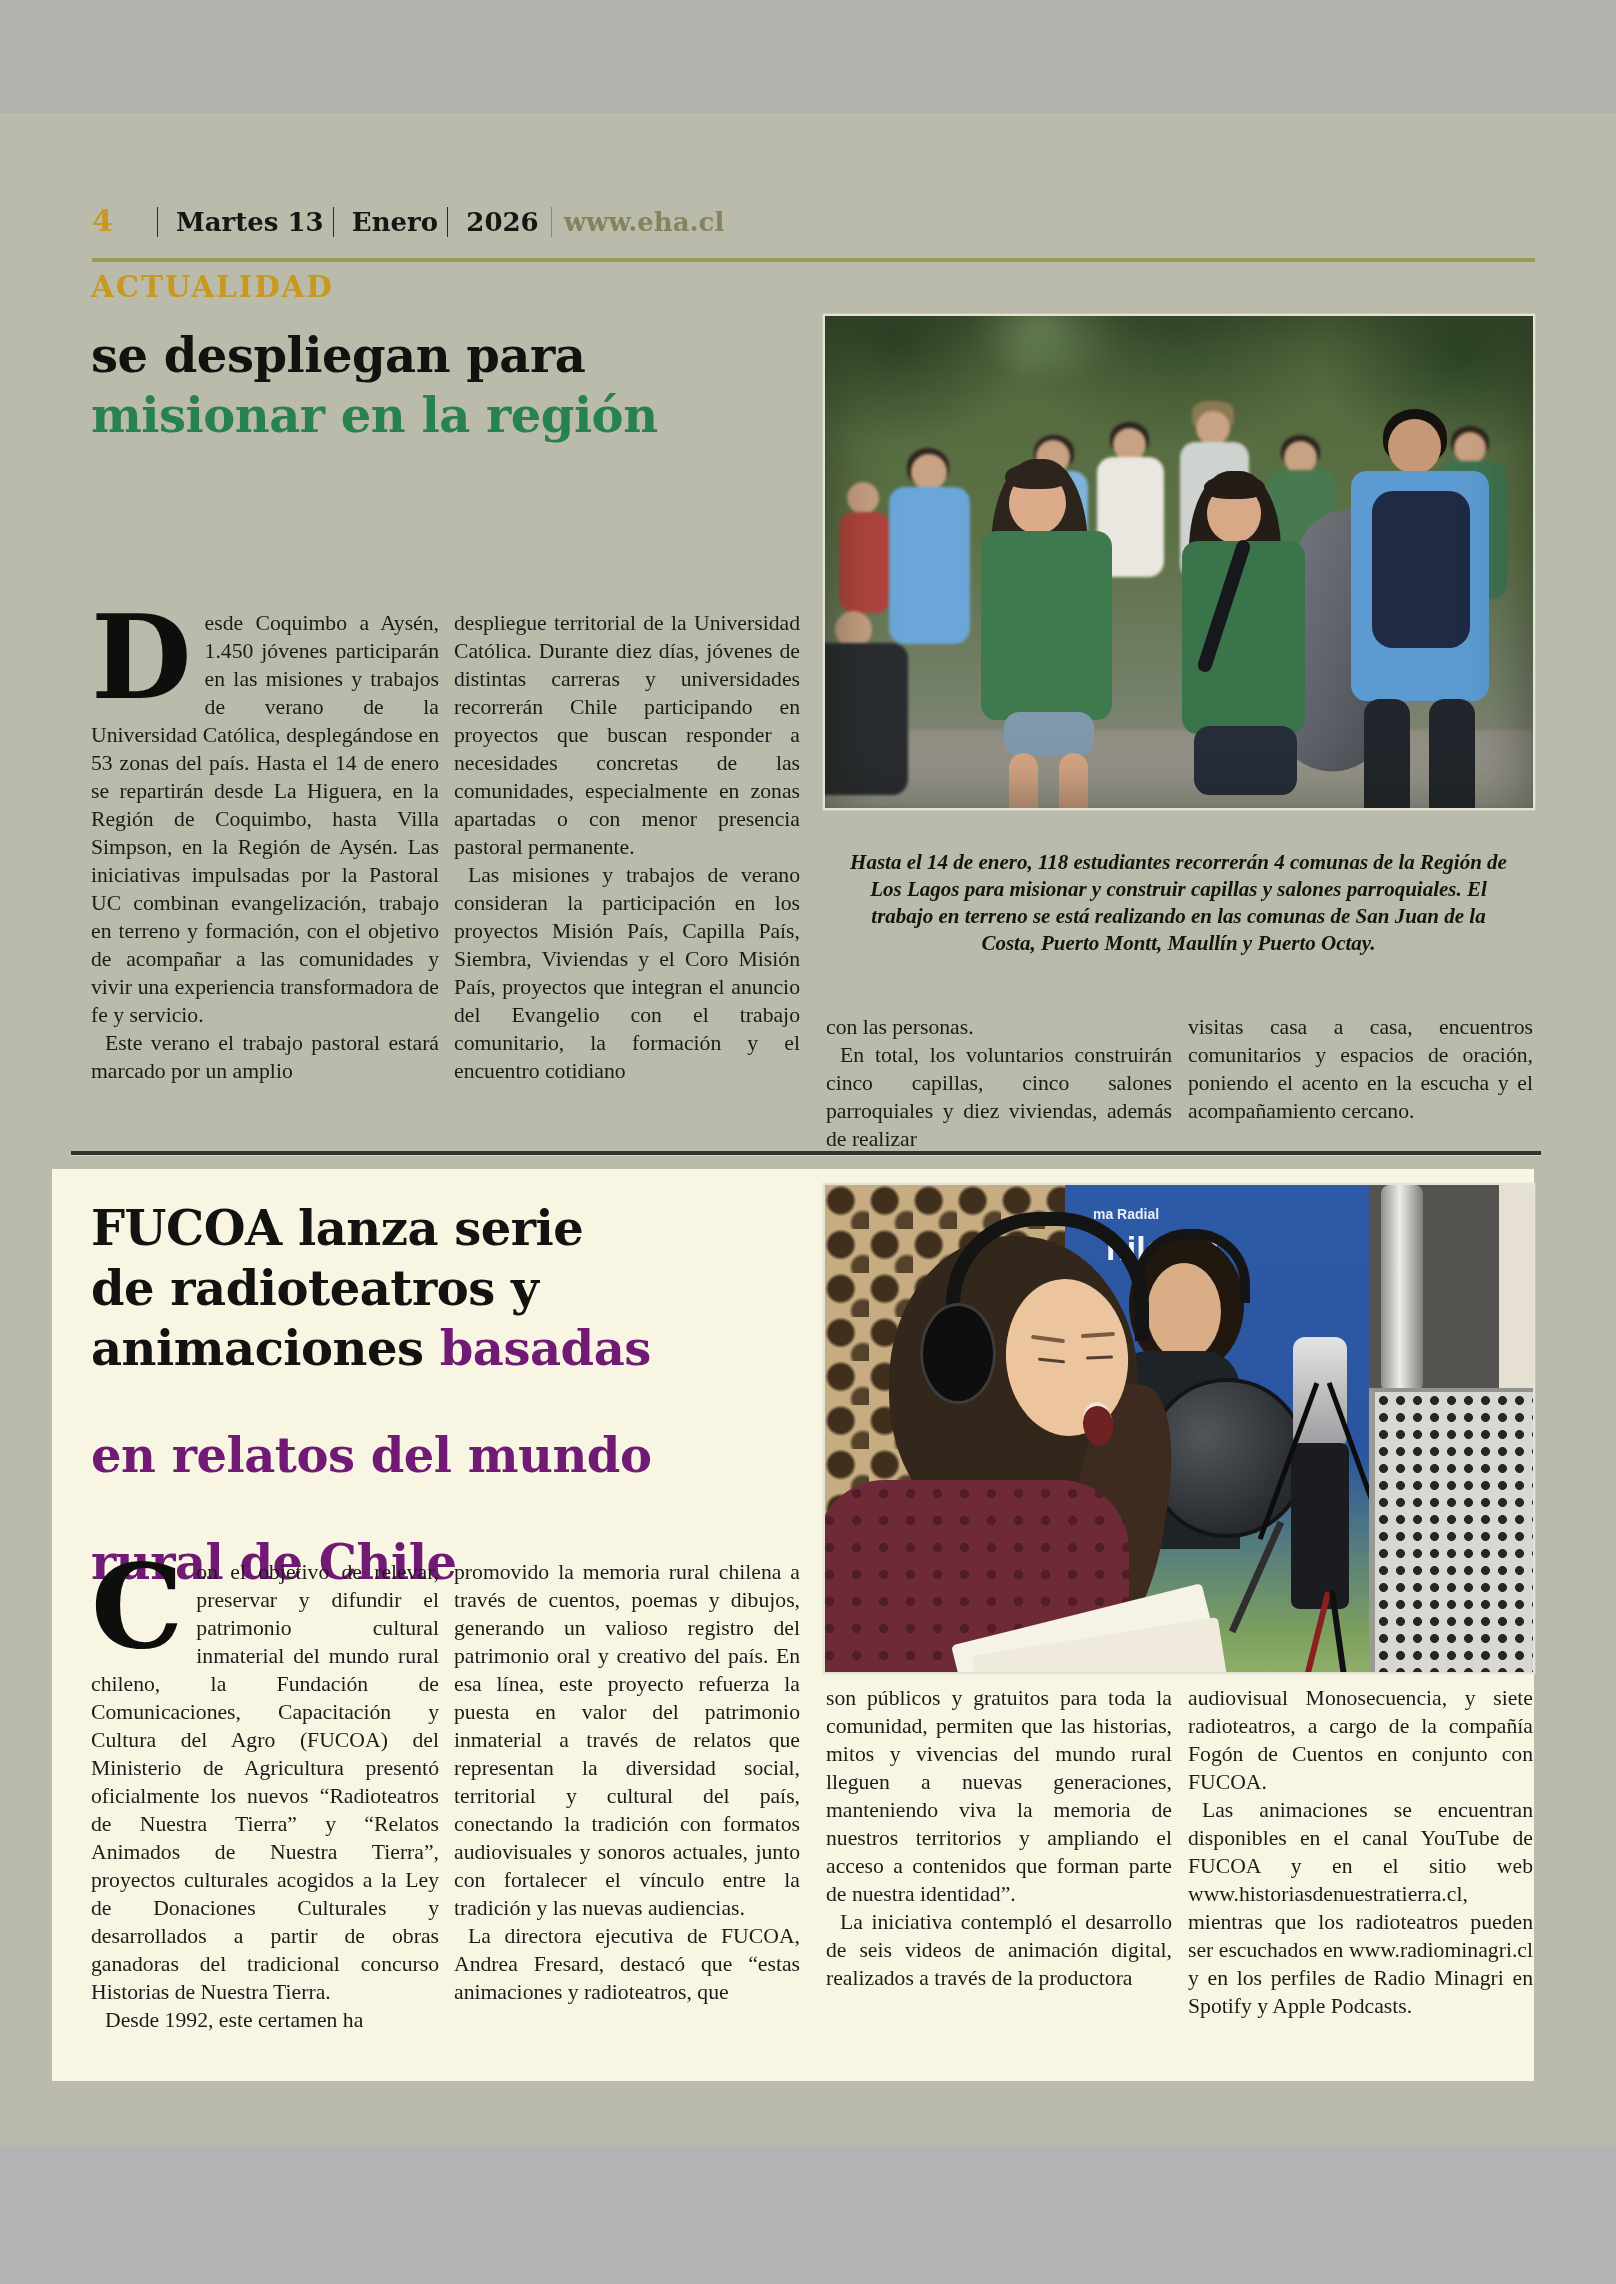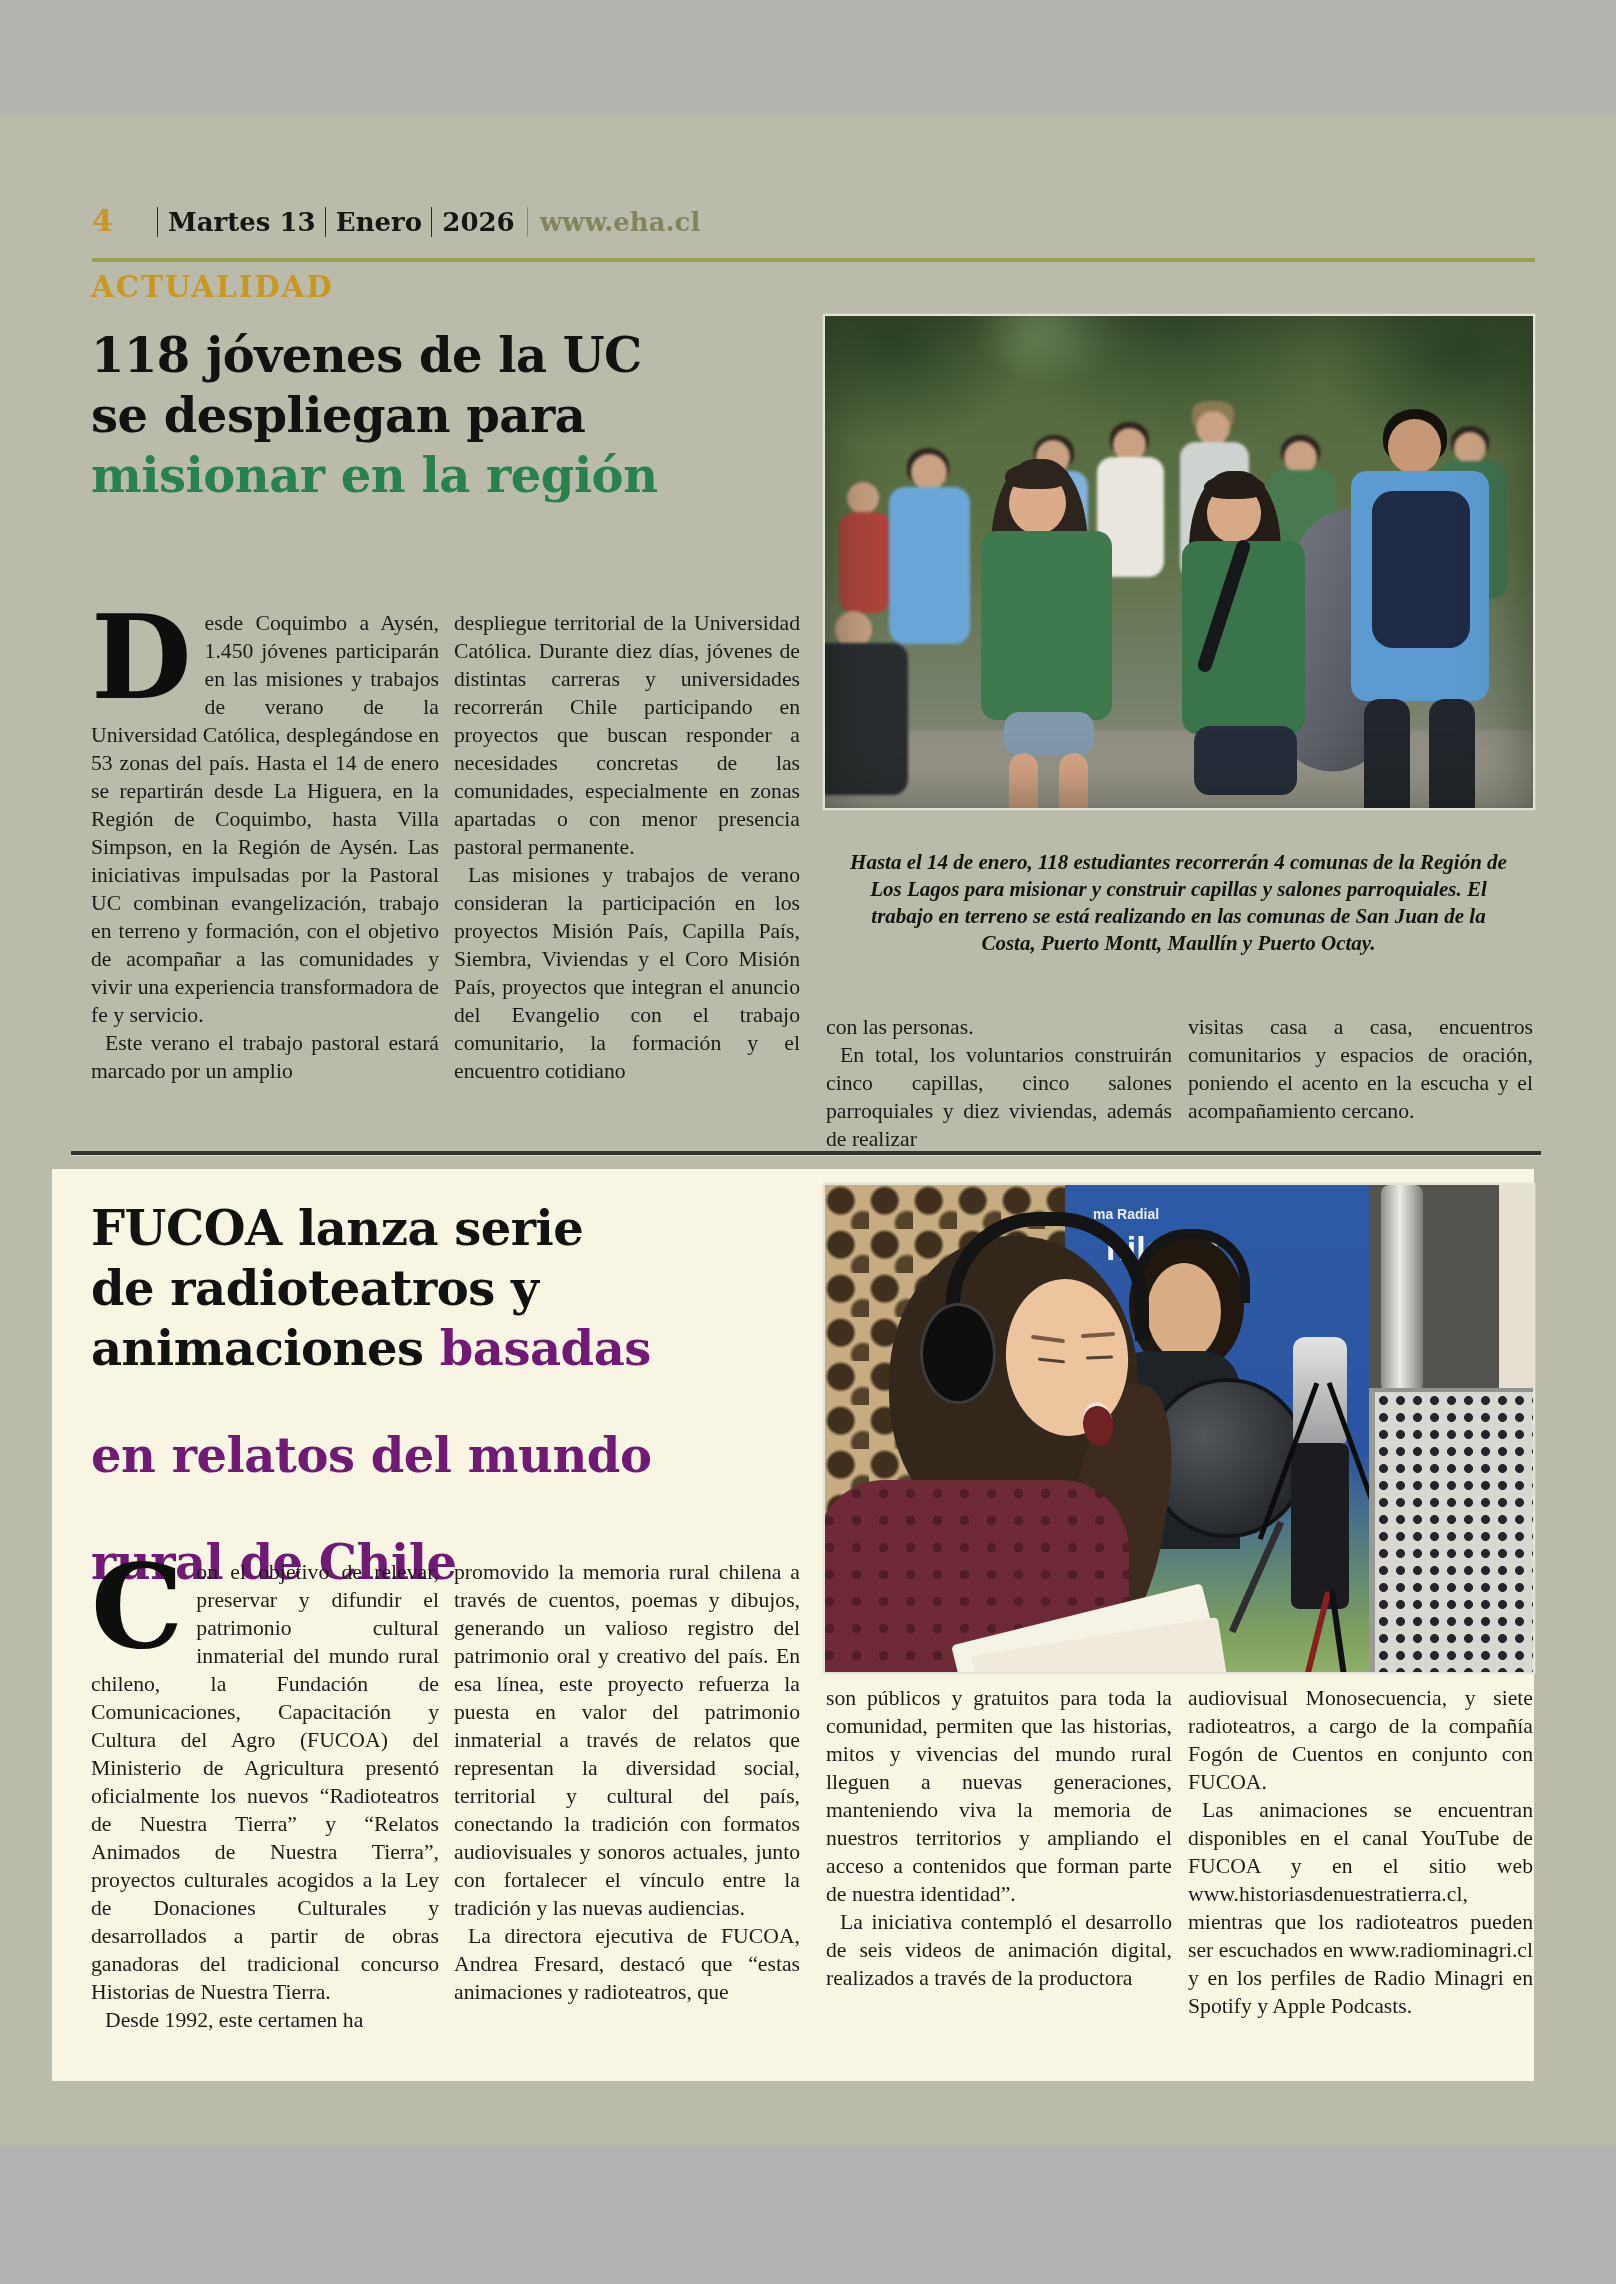--- a/index.html
+++ b/index.html
@@ -5,21 +5,21 @@
   html,body{margin:0;padding:0;}
   #canvas{position:relative;width:1616px;height:2284px;background:#b2b2ae;overflow:hidden;
           font-family:"Liberation Serif",serif;color:#1c1c1a;}
   #page{position:absolute;left:0;top:113px;width:1616px;height:2032px;background:#bbbbac;}
   #band-bottom{position:absolute;left:0;top:2145px;width:1616px;height:139px;background:#b3b3b3;}
 
   
   .masthead{position:absolute;left:92px;top:203px;display:flex;align-items:baseline;
             font-family:"DejaVu Serif",serif;font-weight:bold;font-size:26px;}
   .page-num{color:#c8981f;font-size:30px;margin-right:44px;}
-  .mh-item{border-left:1.8px solid #2b2b26;padding-left:10px;margin-left:9.2px;color:#161614;}
+  .mh-item{border-left:1.8px solid #2b2b26;padding-left:18px;margin-left:9.2px;color:#161614;}
   .mh-item.first{margin-left:0;}
   .mh-site{border-left:1.8px solid #8b8b63;padding-left:12px;margin-left:12px;color:#84845c;}
   .head-rule{position:absolute;left:92px;top:258px;width:1443px;height:4.1px;background:#9b9b58;}
   .section-label{position:absolute;left:91px;top:269px;font-family:"DejaVu Serif",serif;
                  font-weight:bold;font-size:29.5px;letter-spacing:1.8px;color:#c8981f;}
 
   
   .headline{position:absolute;font-family:"DejaVu Serif",serif;font-weight:bold;
             font-size:48px;line-height:60px;letter-spacing:-0.5px;}
   .hl-a1{left:91px;top:325px;width:728px;}
@@ -123,21 +123,20 @@
     <span class="page-num">4</span>
     <span class="mh-item first">Martes 13</span>
     <span class="mh-item">Enero</span>
     <span class="mh-item">2026</span>
     <span class="mh-site">www.eha.cl</span>
   </div>
   <div class="head-rule"></div>
   <div class="section-label">ACTUALIDAD</div>
 
   <div class="headline hl-a1">
-    <div class="hl-black">118 jóvenes de la UC</div>
     <div class="hl-black">se despliegan para</div>
     <div class="hl-green1">misionar en la región</div>
   </div>
 
   <div id="photo1" class="photo">
     <div class="p1-bg"></div>
     <div class="p1-road"></div>
     <div class="p1-mid">
       <div class="fig" style="left:14px;top:166px;">
           <div class="head" style="left:8.3px;top:0;width:32px;height:32px;"></div>

